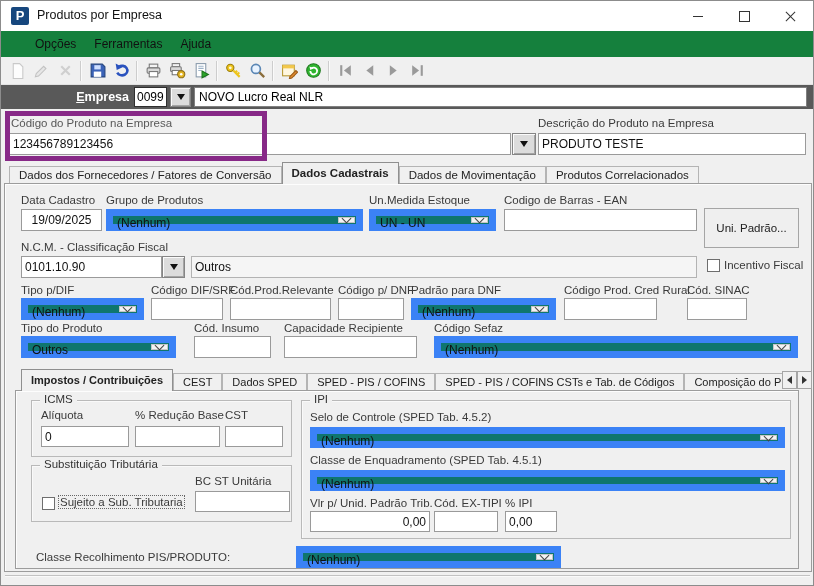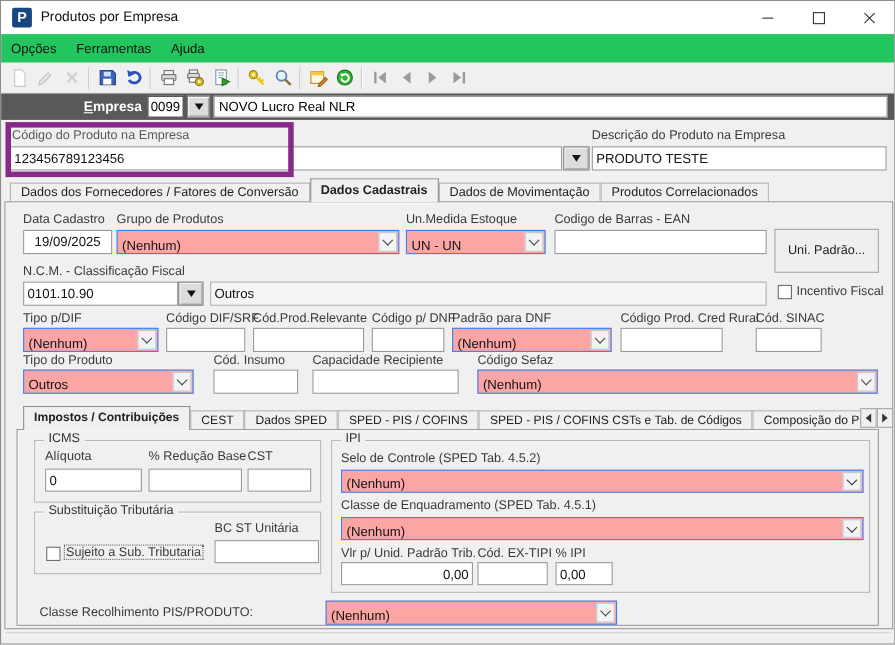--- a/index.html
+++ b/index.html
@@ -11,41 +11,41 @@
   .wtitle { position:absolute; left:36px; top:7px; font-size:12.5px; color:#111; }
   .winbtn { position:absolute; top:0; width:42px; height:30px; display:flex; align-items:center; justify-content:center; }
   .glyph-min { width:10px; height:1px; background:#333; }
   .glyph-max { width:9px; height:9px; border:1px solid #333; }
   .glyph-close { position:relative; width:11px; height:11px; }
   .glyph-close i { position:absolute; left:-1px; top:5px; width:13px; height:1px; background:#333; }
   .glyph-close i:first-child { transform:rotate(45deg); }
   .glyph-close i:last-child { transform:rotate(-45deg); }
 
   
-  .menubar { position:absolute; left:0; top:30px; width:100%; height:26px; background:#22c55e; display:flex; align-items:flex-end; padding-left:0; box-sizing:border-box; }
+  .menubar { position:absolute; left:0; top:30px; width:100%; height:26px; background:#15803d; display:flex; align-items:flex-end; padding-left:25px; box-sizing:border-box; }
   .menuitem { padding:0 9px; font-size:12px; color:#111; line-height:26px; }
 
   
   .toolbar { position:absolute; left:0; top:56px; width:100%; height:28px; background:#f0f0f0; display:flex; align-items:center; padding-left:4px; box-sizing:border-box; border-bottom:1px solid #e2e2e2; }
   .tbtn { width:24px; height:24px; display:flex; align-items:center; justify-content:center; }
   .tsep { width:1px; height:20px; background:#cdcdcd; border-right:1px solid #fafafa; margin:0 3px; }
   .tbtn svg { width:17px; height:17px; }
 
   
   .empresabar { position:absolute; left:0; top:84px; width:100%; height:24px; background:#595959; }
   .empresa-label { position:absolute; left:0; top:0; width:128px; text-align:right; color:#fff; font-weight:bold; font-size:12.5px; line-height:24px; }
   .empresa-label::first-letter { text-decoration:underline; }
   .empresa-code { position:absolute; left:133px; top:2px; width:33px; height:20px; border:1px solid #2f2f2f; background:#fff; font-size:12px; padding:0 2px; box-sizing:border-box; }
   .empresa-name { position:absolute; left:193px; top:2px; width:613px; height:20px; border:1px solid #808080; background:#fff; font-size:12px; padding:0 4px; box-sizing:border-box; }
 
   
   .lbl { position:absolute; font-size:11.5px; color:#3a3a3a; white-space:nowrap; }
   .txt { position:absolute; border:1px solid #9a9a9a; background:#fff; font-family:"Liberation Sans",sans-serif; font-size:12px; color:#111; padding:0 3px; box-sizing:border-box; }
   .ro { background:#f5f5f5; border-color:#b3b3b3; }
-  .combo { position:absolute; border:1px solid #3b82f6; background:#fca5a5; box-sizing:border-box; display:flex; align-items:flex-end; }
+  .combo { position:absolute; border:7px solid #3b82f6; background:#0f766e; box-sizing:border-box; display:flex; align-items:flex-start; }
   .combo .ct { flex:1; padding:0 4px; font-size:12px; color:#111; white-space:nowrap; overflow:hidden; }
   .combo .cb { width:17px; align-self:stretch; margin:1px; background:#f3f3f3; border:1px solid #c6c6c6; display:flex; align-items:center; justify-content:center; box-sizing:border-box; }
   .chev { width:6px; height:6px; border-right:1.4px solid #444; border-bottom:1.4px solid #444; transform:rotate(45deg); margin-top:-3px; }
   .dd3d { position:absolute; background:#dcdcdc; border:1px solid #858585; box-shadow:inset 1px 1px 0 #fbfbfb, inset -1px -1px 0 #a5a5a5; display:flex; align-items:center; justify-content:center; box-sizing:border-box; }
   .tri { width:0; height:0; border-left:4px solid transparent; border-right:4px solid transparent; border-top:6px solid #111; }
   .btn { position:absolute; background:#efefef; border:1px solid #a5a5a5; font-size:11.5px; color:#222; display:flex; align-items:center; justify-content:center; box-sizing:border-box; }
   .chkbox { position:absolute; width:13px; height:13px; background:#fff; border:1px solid #6e6e6e; box-sizing:border-box; }
 
   
   .tabstrip { position:absolute; display:flex; align-items:flex-end; height:22px; overflow:hidden; }

